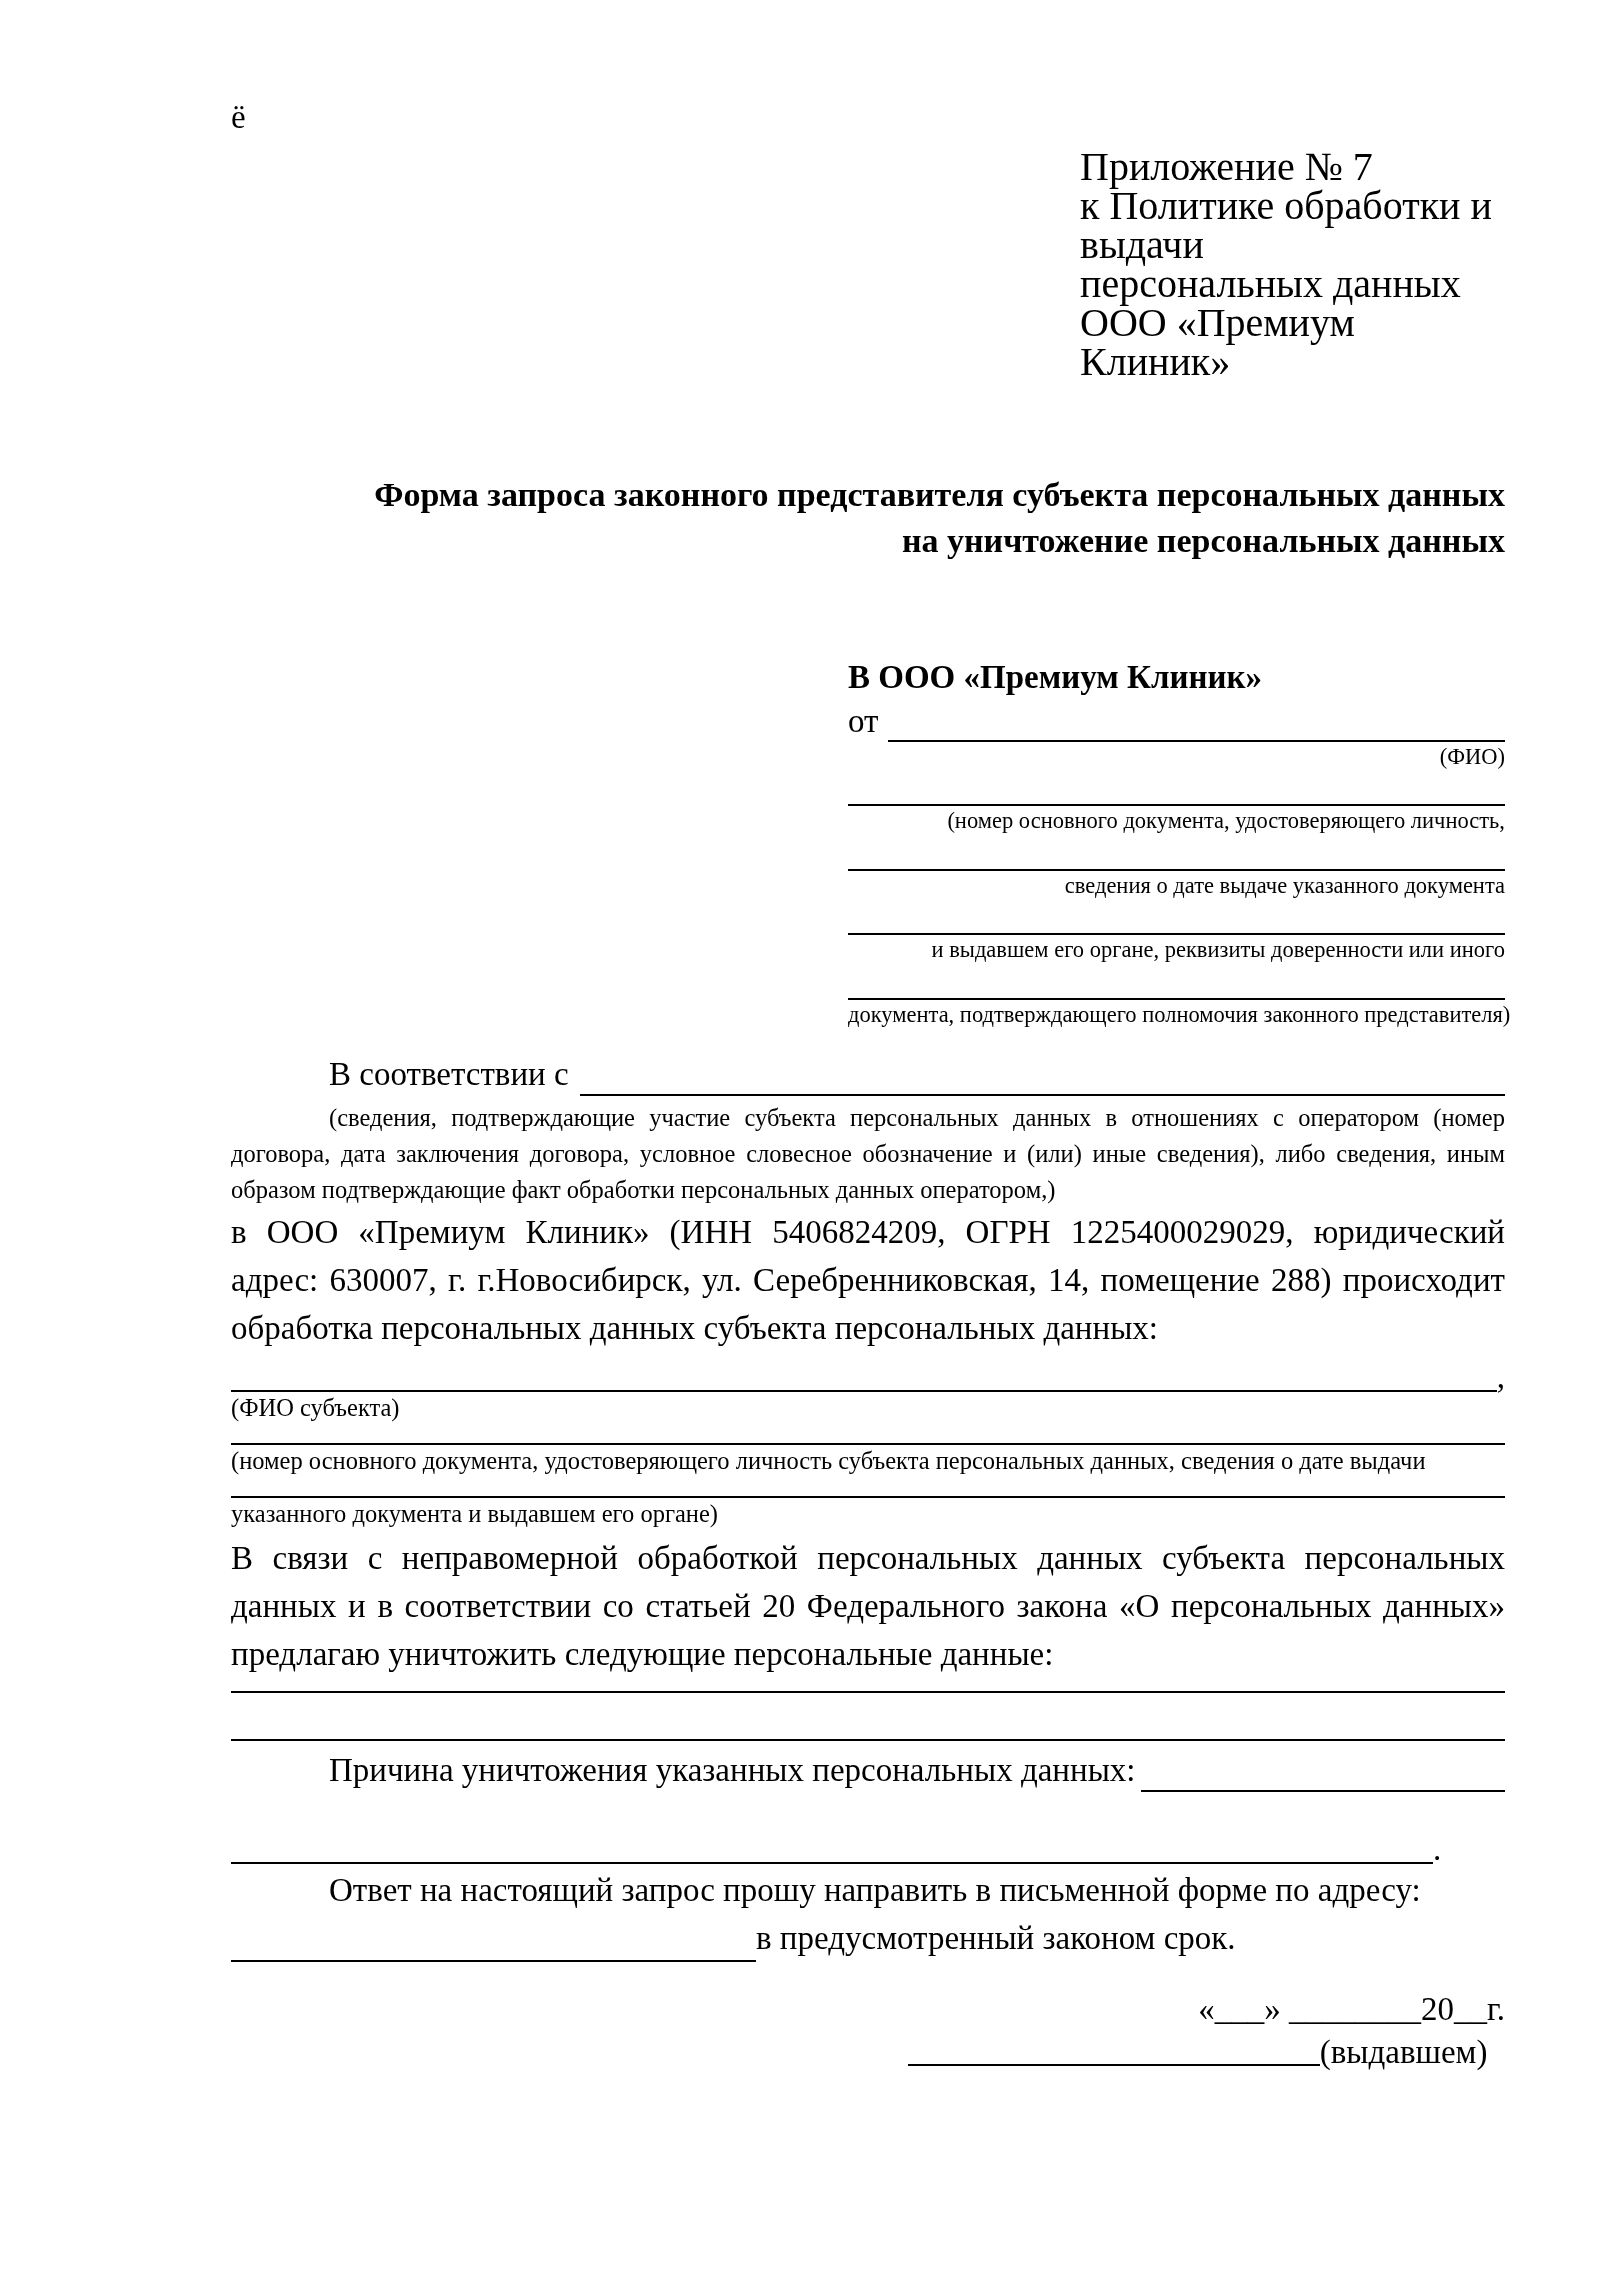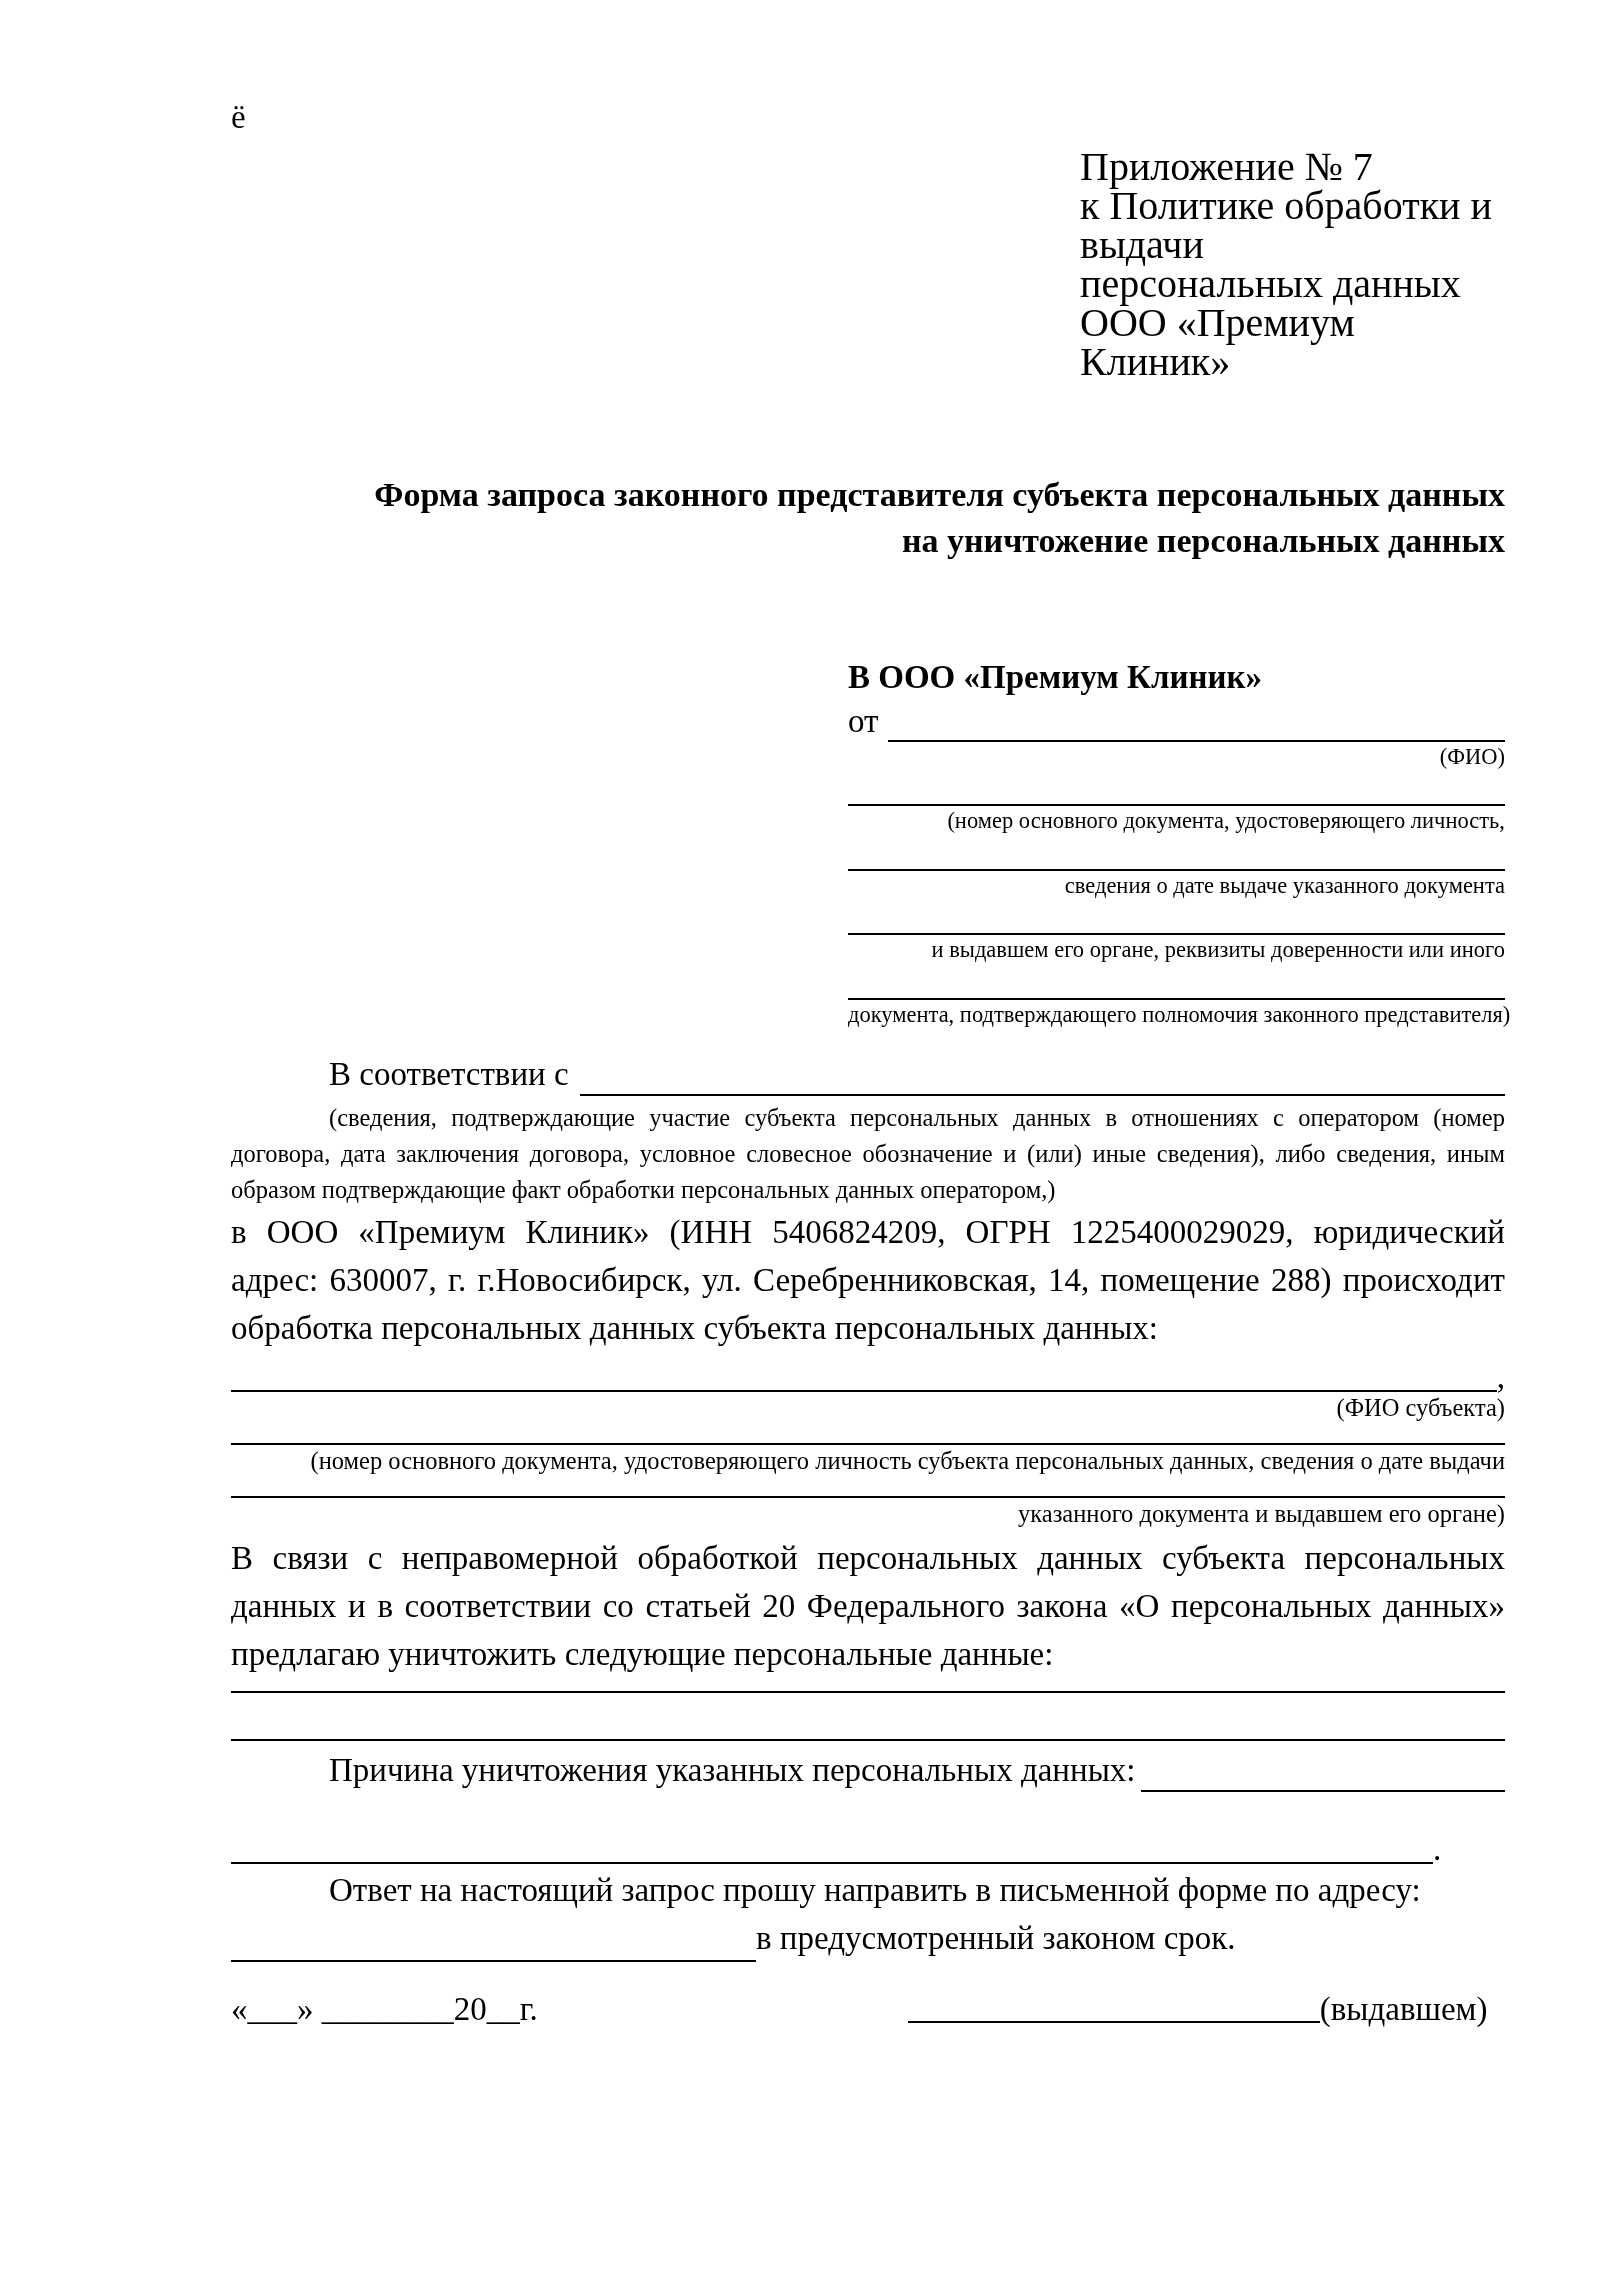--- a/index.html
+++ b/index.html
@@ -71,21 +71,21 @@
   .para {
     text-align: justify;
     line-height: 48px;
   }
   .para.indent { text-indent: 98px; }
 
   .mid-caption {
     font-size: 24.5px;
     line-height: 27.4px;
     margin-top: 2px;
-    text-align: right;
+    text-align: left;
     white-space: nowrap;
   }
 
   .subject-row { margin-top: 11.8px; height: 29px; }
   .subject-row .comma { line-height: 29px; }
 
   .wide-blank { margin-top: 21.6px; }
 
   .destroy-para { margin-top: 5.9px; }
 
@@ -104,20 +104,21 @@
   .reply-row { height: 48px; }
   .reply-row .reply-blank { width: 525px; flex: 0 0 525px; }
   .reply-row .reply-suffix { line-height: 48px; }
 
   .footer-row {
     margin-top: 25.5px;
     display: flex;
     justify-content: space-between;
     align-items: flex-end;
     line-height: 43px;
+    flex-direction: column;
   }
   .sig-group { display: flex; align-items: flex-end; margin-right: 17.6px; }
   .sig-group .sig-line { width: 412px; flex: 0 0 412px; margin-bottom: 7.8px; }
   .sig-group .sig-caption { line-height: 43px; }
 </style>
 </head>
 <body>
 
 <div class="page">
 

